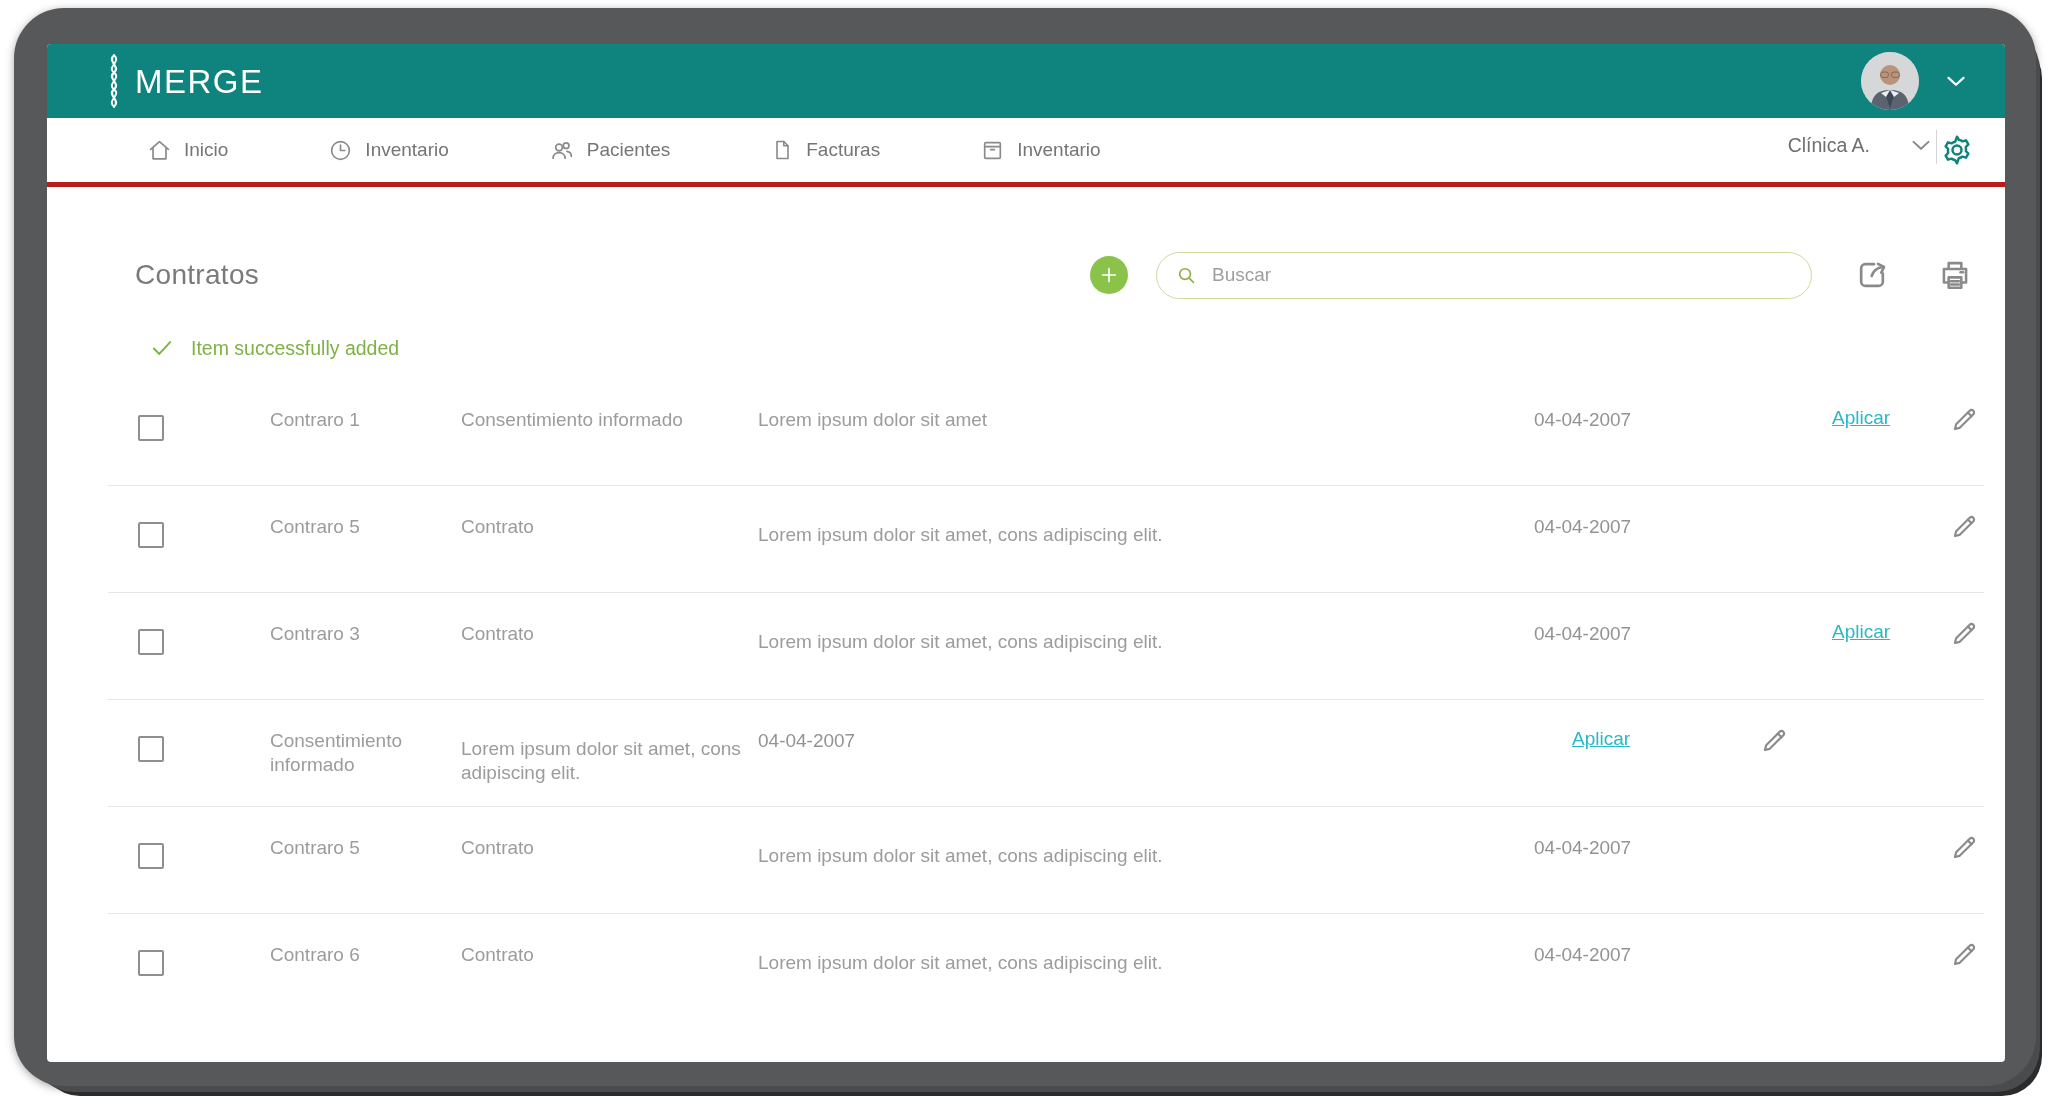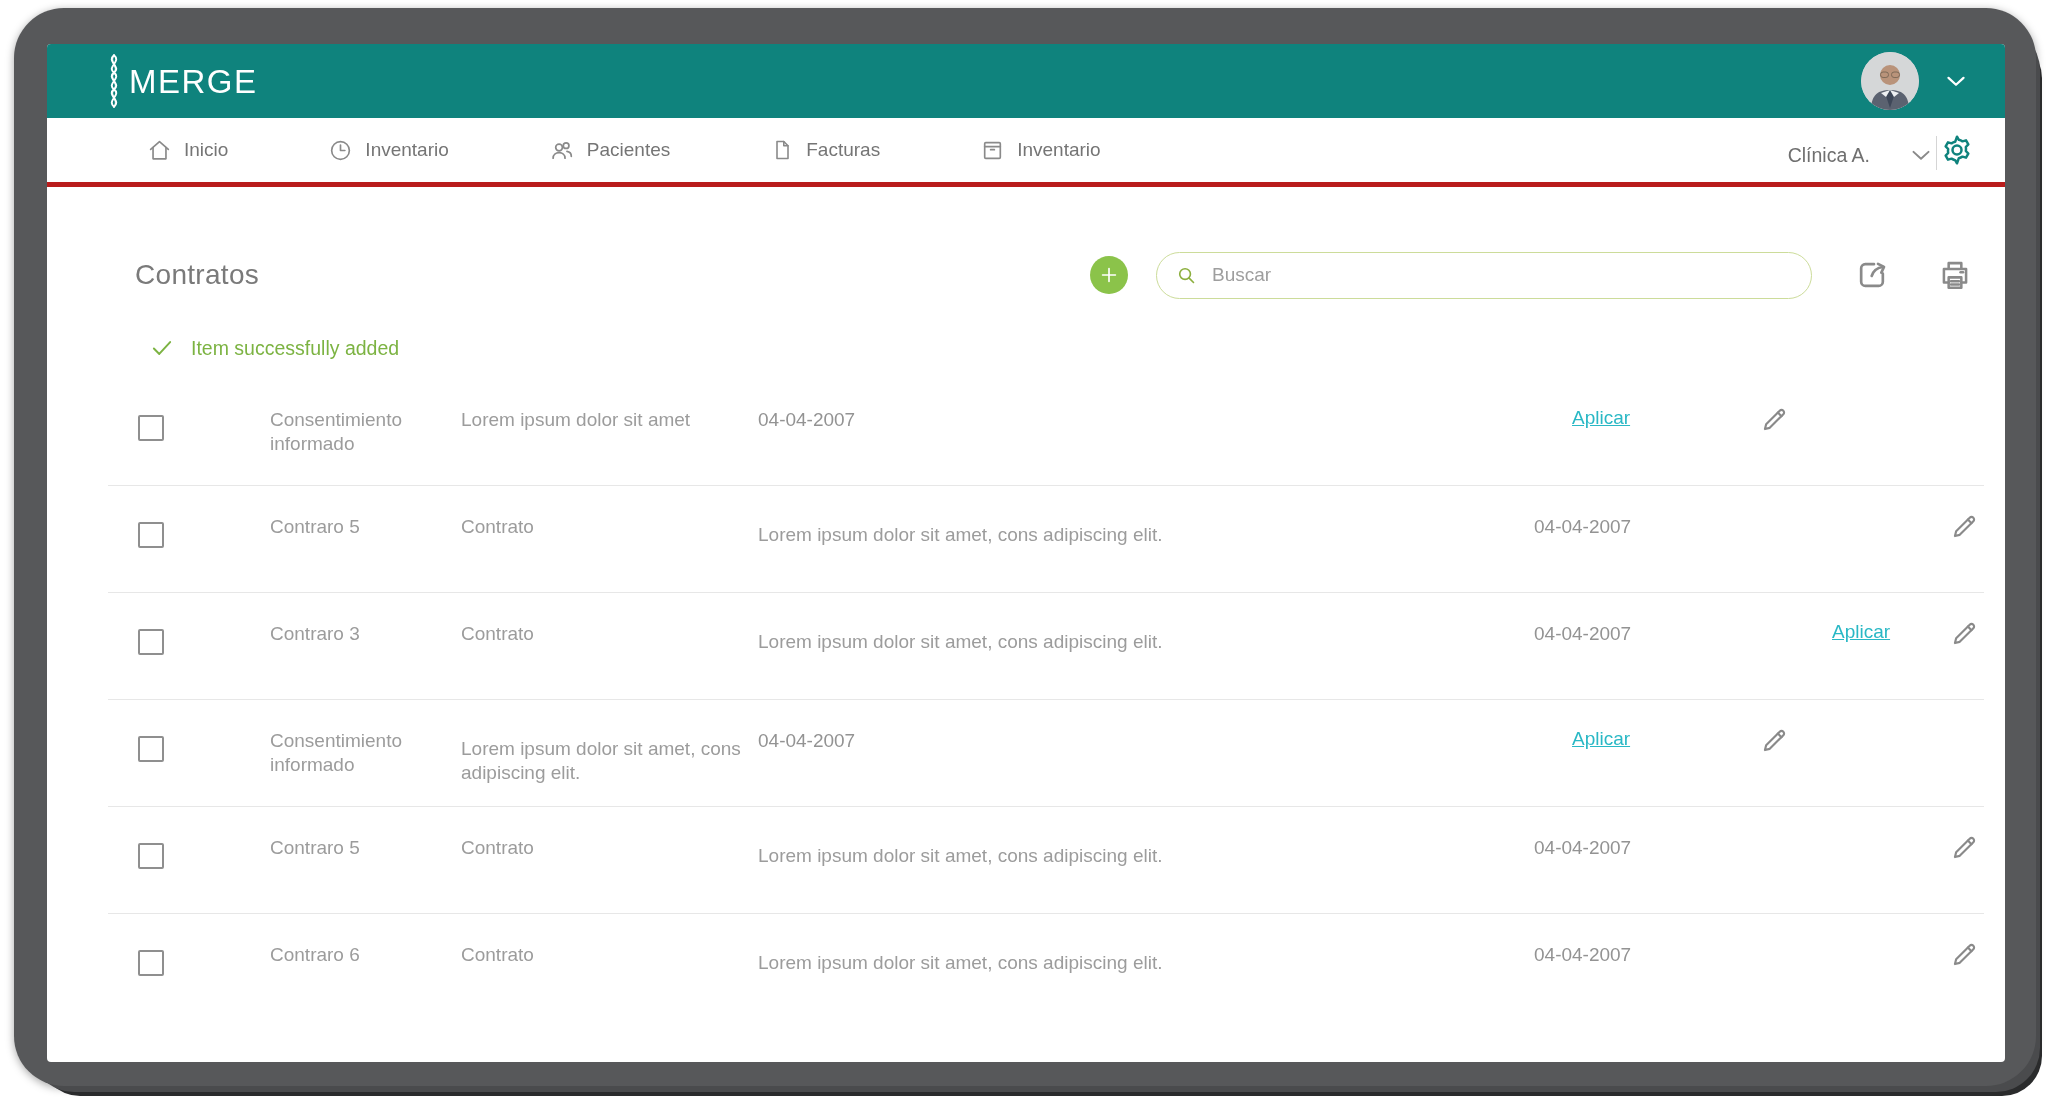--- a/index.html
+++ b/index.html
@@ -6,31 +6,31 @@
   .page{position:relative;width:2055px;height:1105px;background:#ffffff;overflow:hidden;
         font-family:"Liberation Sans", sans-serif;}
   
   .device{position:absolute;left:14px;top:8px;width:2022px;height:1078px;
           background:#57585a;border-radius:50px;
           box-shadow:10px 12px 0 -6px #4a4b4d, 16px 20px 0 -10px #2a2b2c, 0 2px 8px rgba(0,0,0,.35);}
   .screen{position:absolute;left:33px;top:36px;right:31px;bottom:24px;background:#ffffff;
           border-radius:4px;overflow:hidden;}
   
   .appbar{height:74px;background:#0f837d;display:flex;align-items:center;padding:0 34px 0 54px;}
-  .brand{display:flex;align-items:center;gap:2px;}
+  .brand{display:flex;align-items:center;gap:8px;}
   .brand-name{color:#ffffff;font-size:33px;font-weight:300;letter-spacing:1.5px;line-height:1;}
   .user{margin-left:auto;display:flex;align-items:center;}
   .avatar{width:58px;height:58px;border-radius:50%;overflow:hidden;display:block;background:#d5d7d8;}
   .user .chev{margin-left:22px;display:flex;}
   
   .navbar{height:64px;display:flex;align-items:center;padding:0 28px 0 100px;gap:100px;
           border-bottom:5px solid #b91c1c;background:#fff;}
   .nav-item{display:flex;align-items:center;gap:12px;color:#757575;font-size:19px;cursor:pointer;white-space:nowrap;}
   .nav-item svg{flex:0 0 auto;}
-  .nav-right{margin-left:auto;display:flex;align-items:flex-end;}
+  .nav-right{margin-left:auto;display:flex;align-items:flex-start;}
   .clinic{display:flex;align-items:center;gap:36px;color:#6f6f6f;font-size:19.5px;cursor:pointer;}
   .vdiv{width:1px;height:34px;background:#d5d5d5;}
   
   main{padding:0 21px 0 61px;}
   .toolbar{margin-top:64px;display:flex;align-items:center;height:48px;}
   h1{margin:0 0 0 27px;font-size:28px;font-weight:400;color:#7a7a7a;letter-spacing:.3px;}
   .tools{margin-left:auto;display:flex;align-items:center;margin-right:10px;}
   .plus-btn{width:38px;height:38px;border-radius:50%;background:#8bc34a;border:none;display:flex;
             align-items:center;justify-content:center;cursor:pointer;padding:0;}
   .searchbox{margin-left:28px;width:656px;height:47px;border:1px solid #ccdc9a;border-radius:24px;
@@ -221,20 +221,21 @@
               </svg>
       </span>
       <span>Item successfully added</span>
     </div>
 
     <div class="table">
 
 
       <div class="trow">
         <div class="c1"><span class="cb"></span></div>
+        <div class="cell">Contraro 1</div>
         <div class="cell">Consentimiento informado</div>
         <div class="cell">Lorem ipsum dolor sit amet</div>
         <div class="cell date">04-04-2007</div>
         <div class="c6">
           <a class="apply" style="margin-left:38px;">Aplicar</a>
           <span class="pencil">
             <svg class="gi" width="32" height="32" viewBox="0 0 24 24">
                     <path d="M5.2,18.8 L6.1,15.2 L16.3,5 a1.9,1.9 0 0 1 2.7,0 a1.9,1.9 0 0 1 0,2.7 L8.8,17.9 L5.2,18.8 Z"></path>
                     <path d="M14.9,6.4 L17.6,9.1"></path>
                   </svg>

